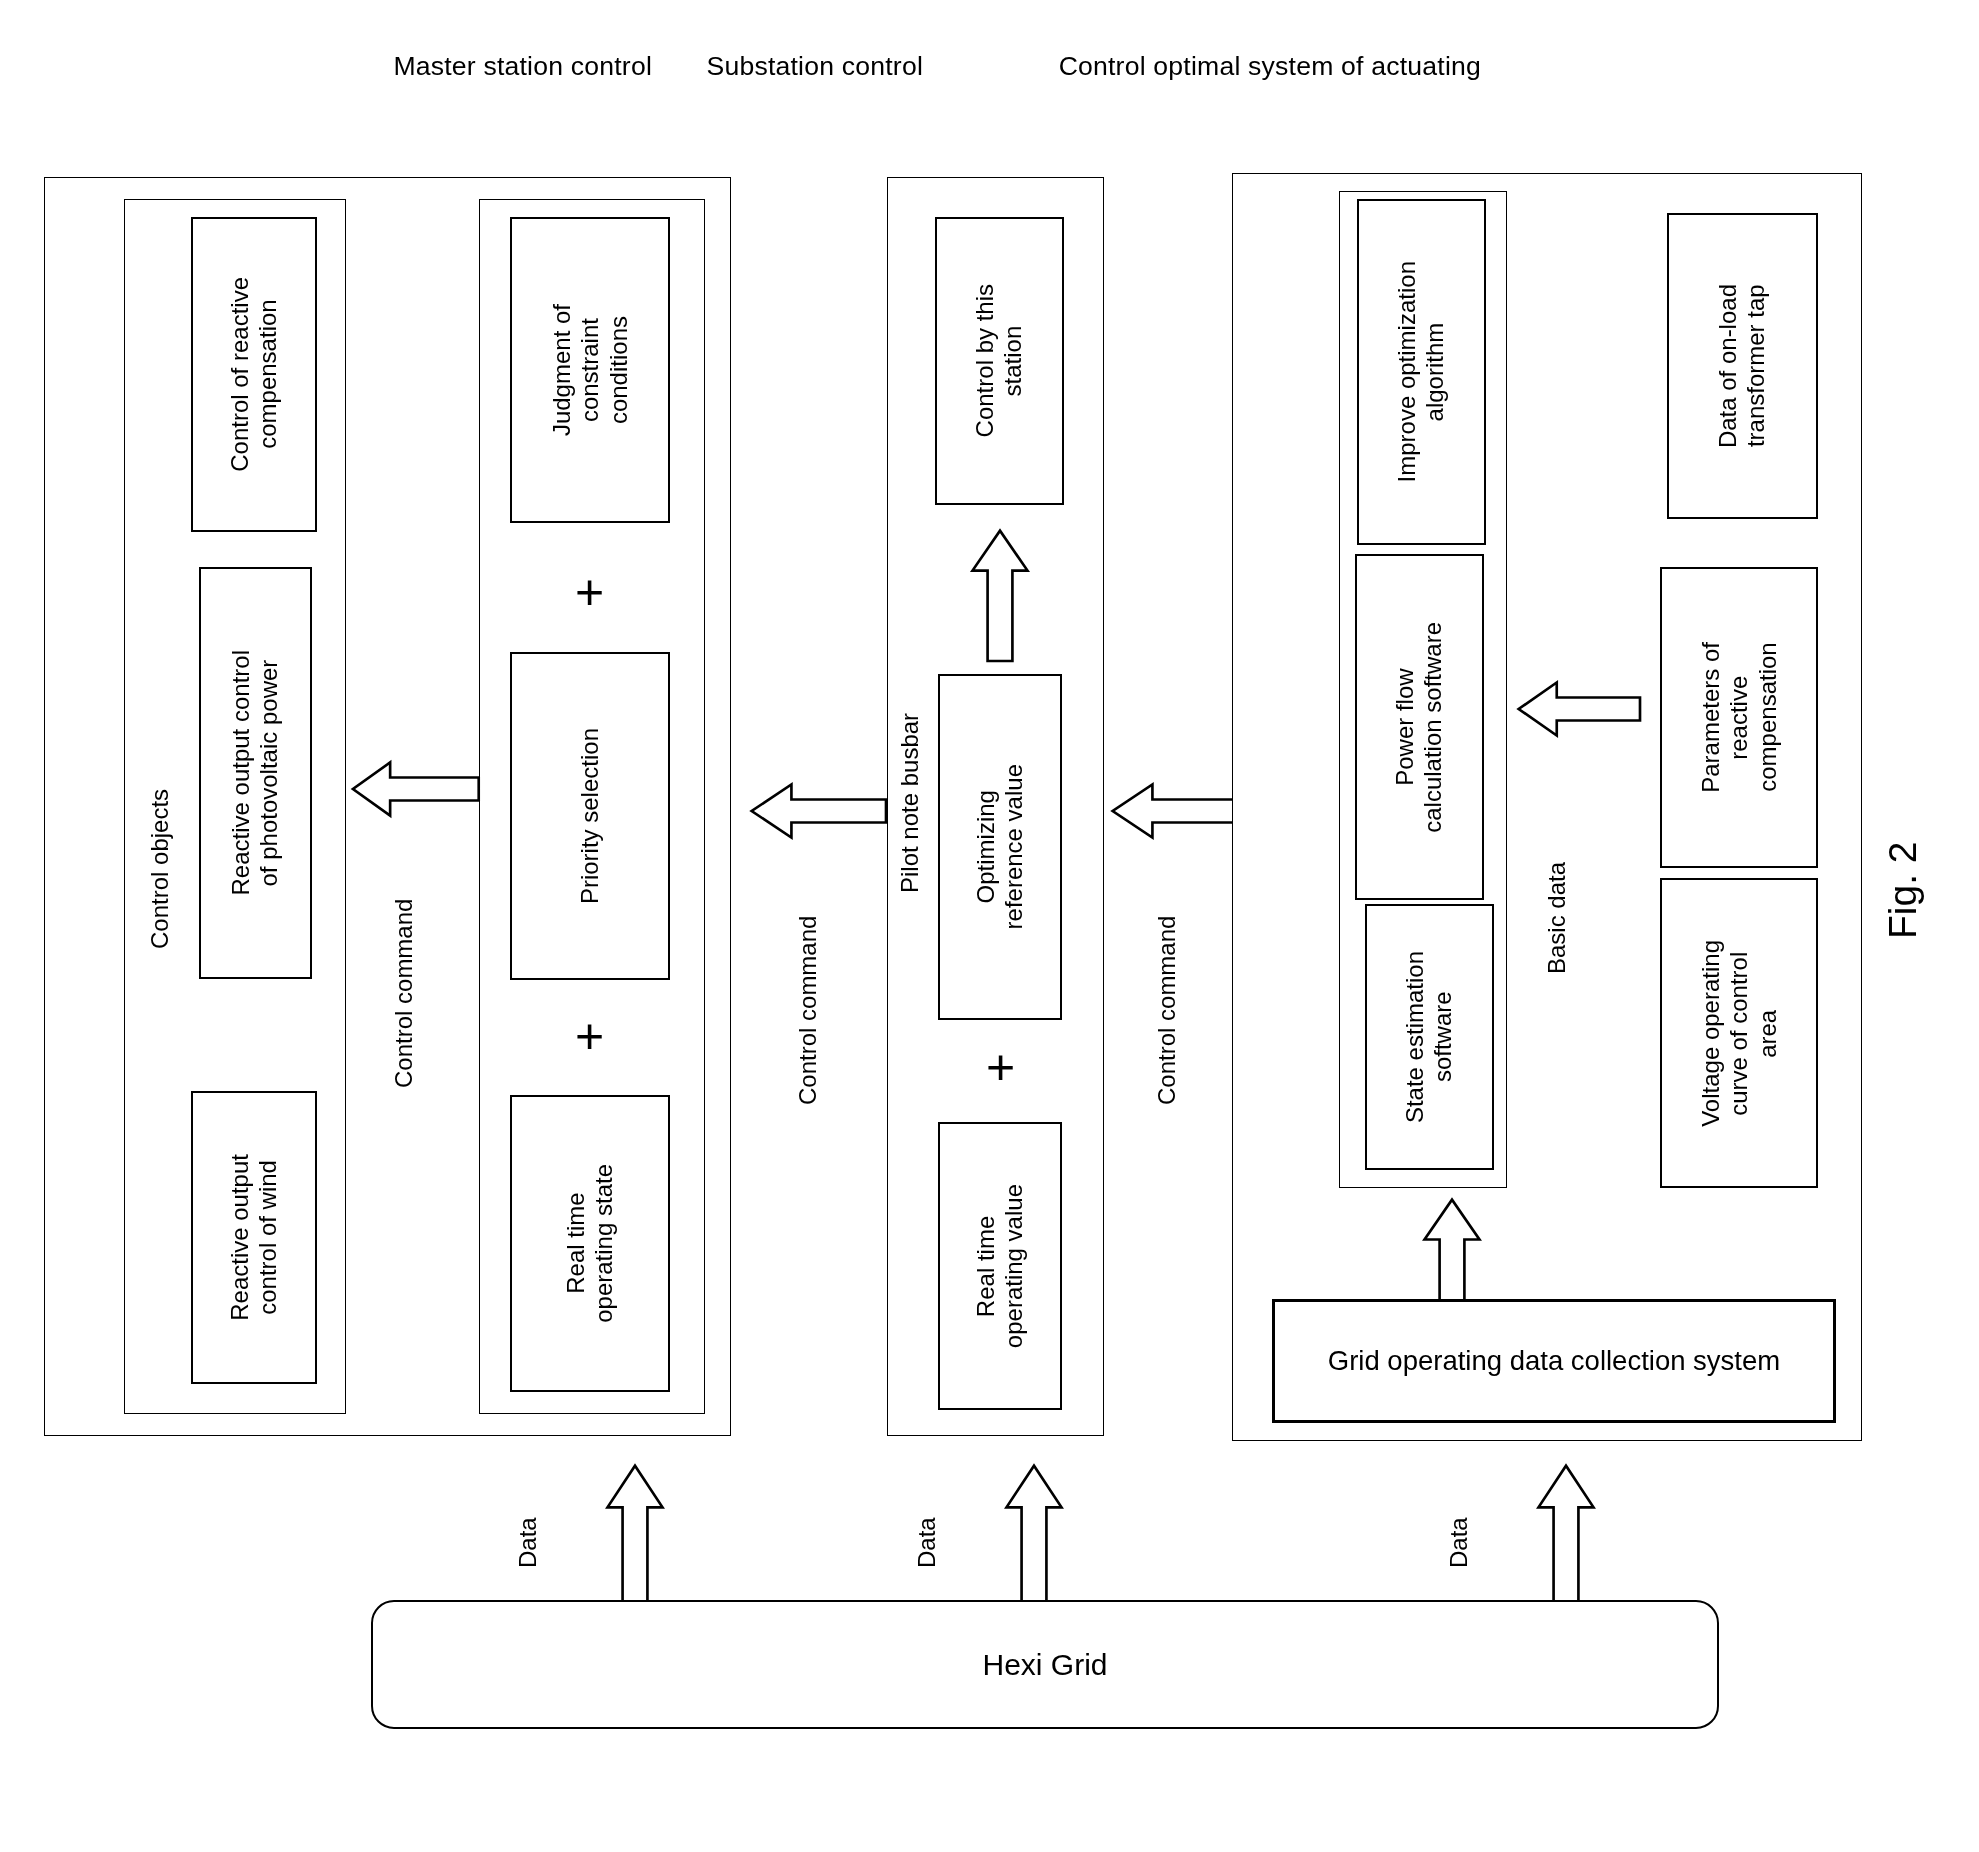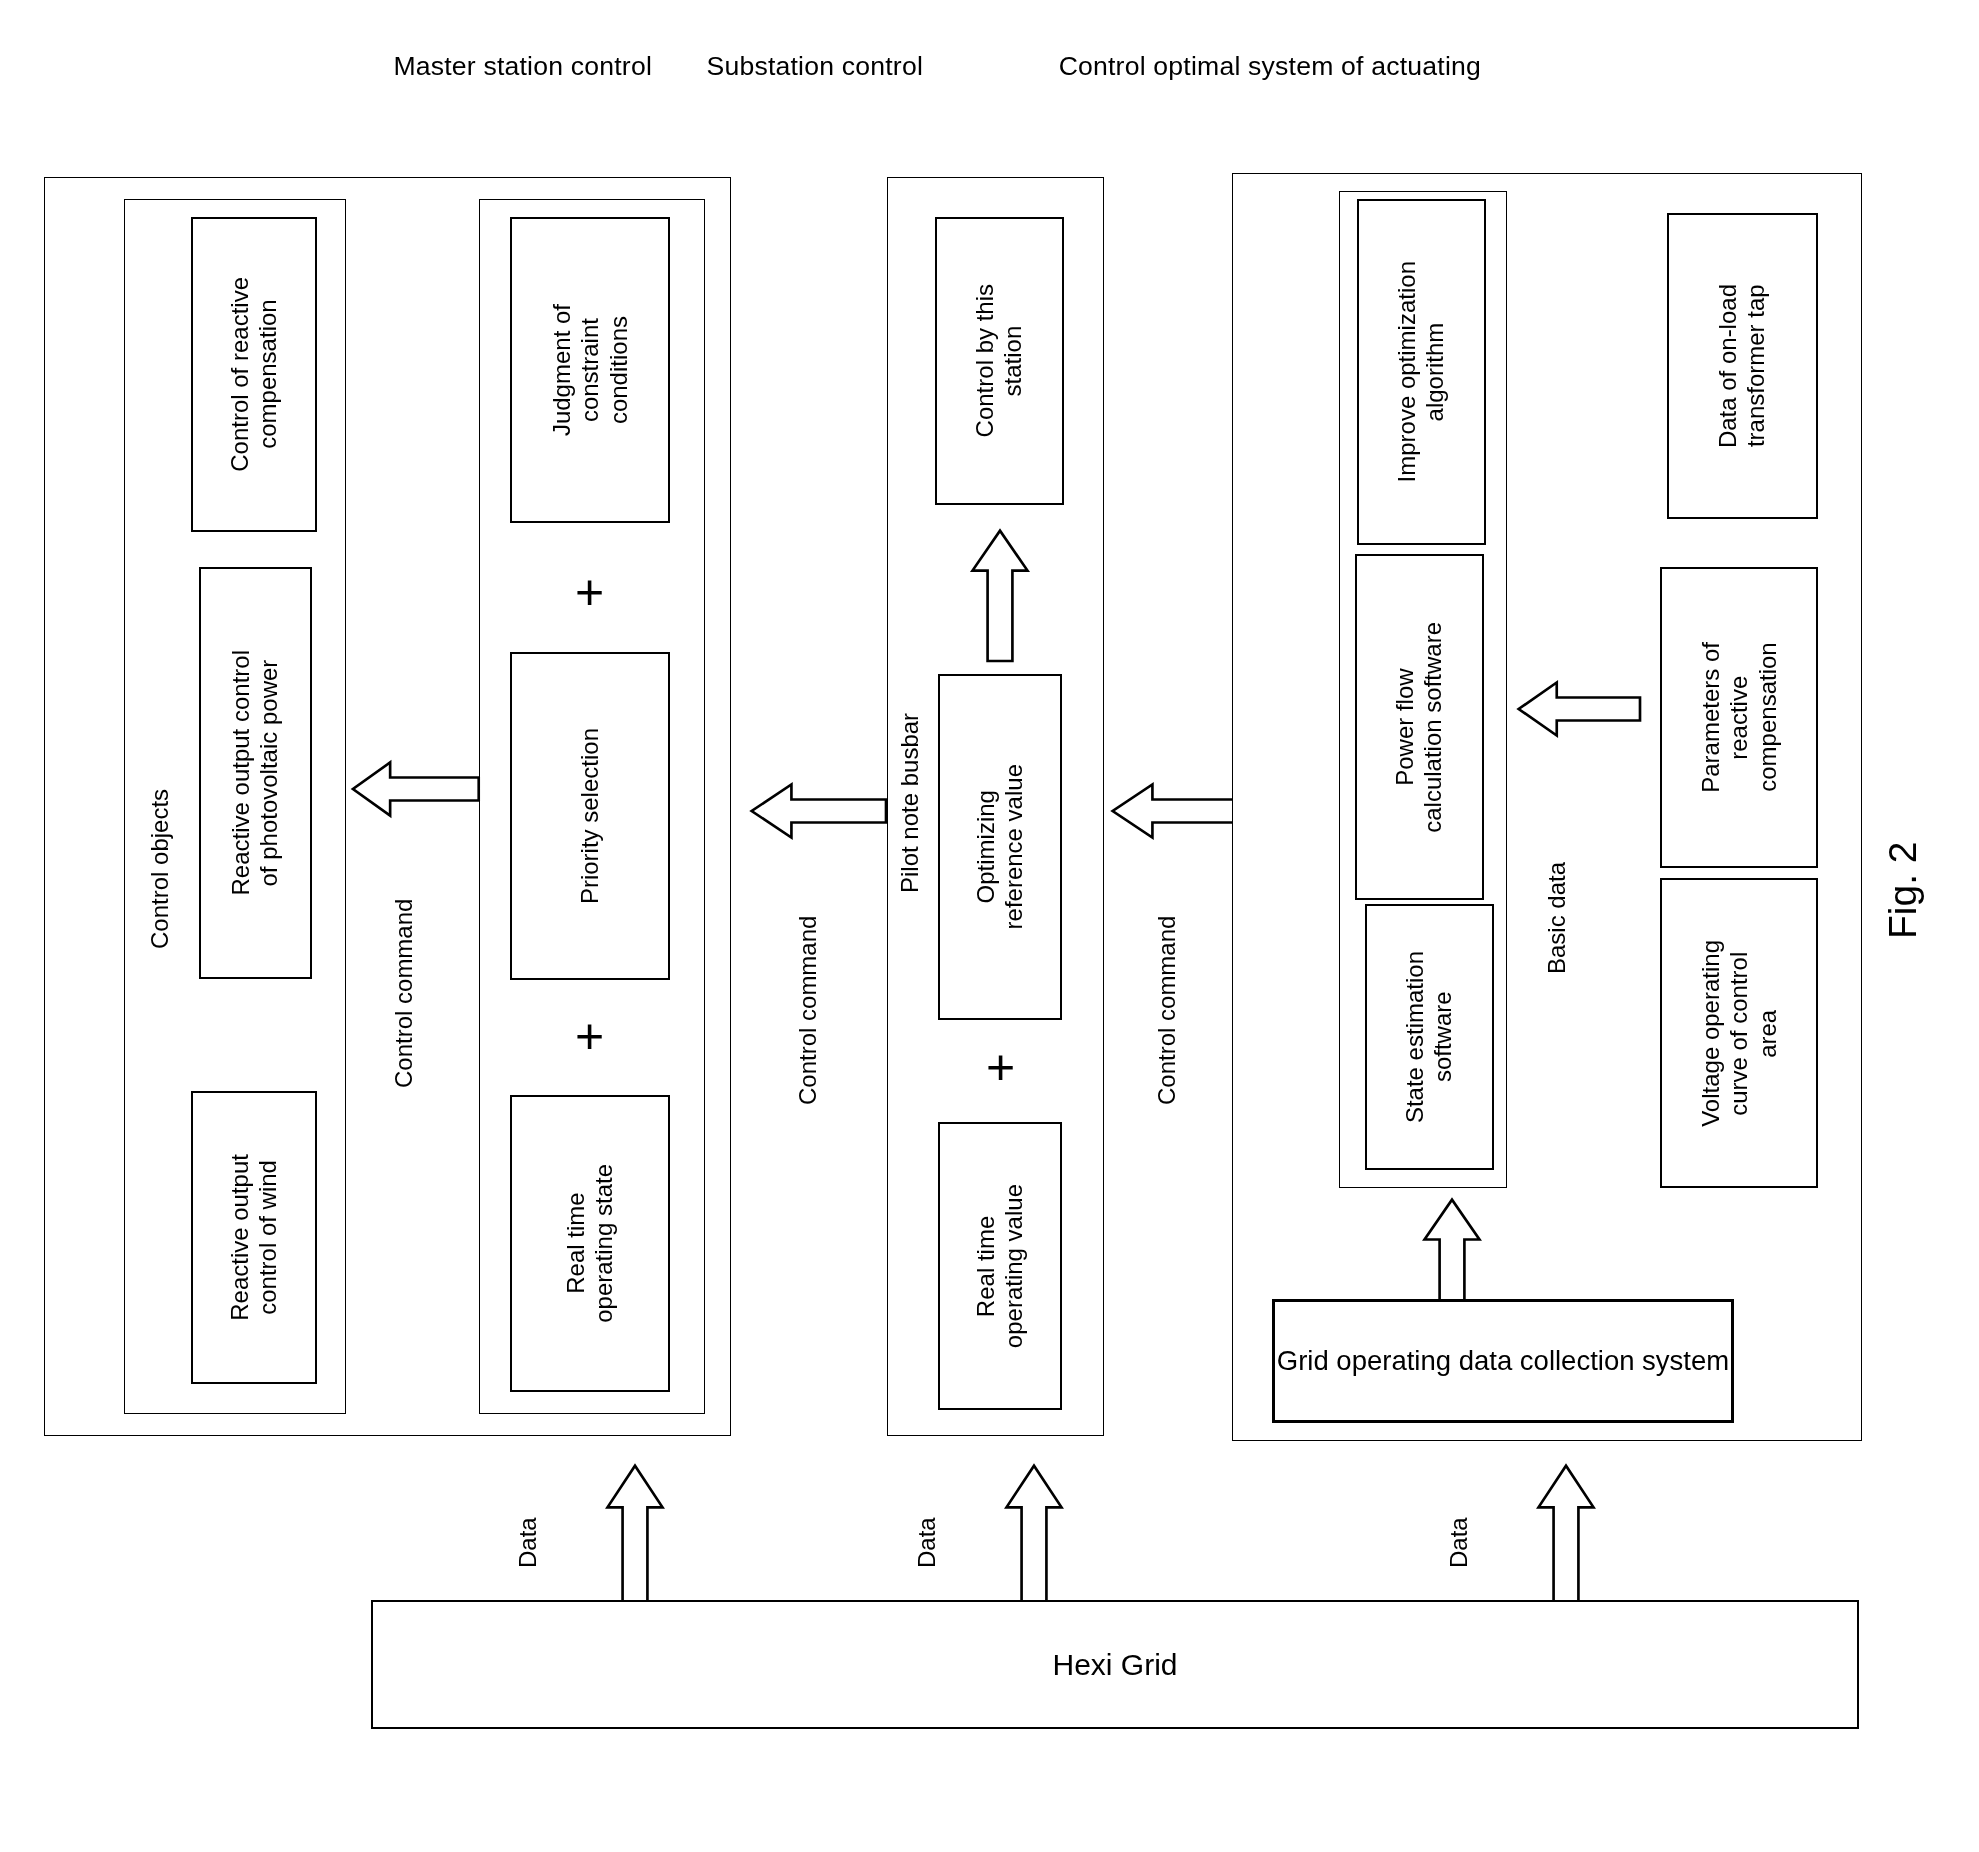--- a/index.html
+++ b/index.html
@@ -190,21 +190,21 @@
     </svg>
   </div>
   <div class="abs rot lbl" style="left:1543px;top:816px;width:35px;height:204px;">Basic data</div>
 
   <div class="abs" style="left:1420px;top:1197px;width:64px;height:124px;">
     <svg width="64" height="124" viewBox="0 0 72 140">
       <polygon points="22,140 22,48 5,48 36,3 67,48 50,48 50,140" fill="#fff" stroke="#000" stroke-width="3"></polygon>
     </svg>
   </div>
 
-  <div class="abs gridsys" style="left:1272px;top:1299px;width:462px;height:124px;">
+  <div class="abs gridsys" style="left:1272px;top:1299px;width:564px;height:124px;">
     <span>Grid operating data collection system</span>
   </div>
 
 <div class="abs" style="left:603px;top:1463px;width:64px;height:142px;">
   <svg width="64" height="142" viewBox="0 0 72 160">
     <polygon points="22,160 22,50 5,50 36,3 67,50 50,50 50,160" fill="#fff" stroke="#000" stroke-width="3"></polygon>
   </svg>
 </div>
 <div class="abs rot lbl" style="left:514px;top:1476px;width:35px;height:133px;">Data</div>
 
@@ -215,18 +215,18 @@
 </div>
 <div class="abs rot lbl" style="left:913px;top:1476px;width:35px;height:133px;">Data</div>
 
 <div class="abs" style="left:1534px;top:1463px;width:64px;height:142px;">
   <svg width="64" height="142" viewBox="0 0 72 160">
     <polygon points="22,160 22,50 5,50 36,3 67,50 50,50 50,160" fill="#fff" stroke="#000" stroke-width="3"></polygon>
   </svg>
 </div>
 <div class="abs rot lbl" style="left:1445px;top:1476px;width:35px;height:133px;">Data</div>
 
-<div class="abs hexi" style="left:371px;top:1600px;width:1488px;height:129px;">
+<div class="abs hexi" style="left:371px;top:1600px;width:1348px;height:129px;border-radius:23px;">
   <span>Hexi Grid</span>
 </div>
 
 <div class="abs rot fig" style="left:1880px;top:802px;width:53px;height:177px;">Fig. 2</div>
 
 
 </body></html>

